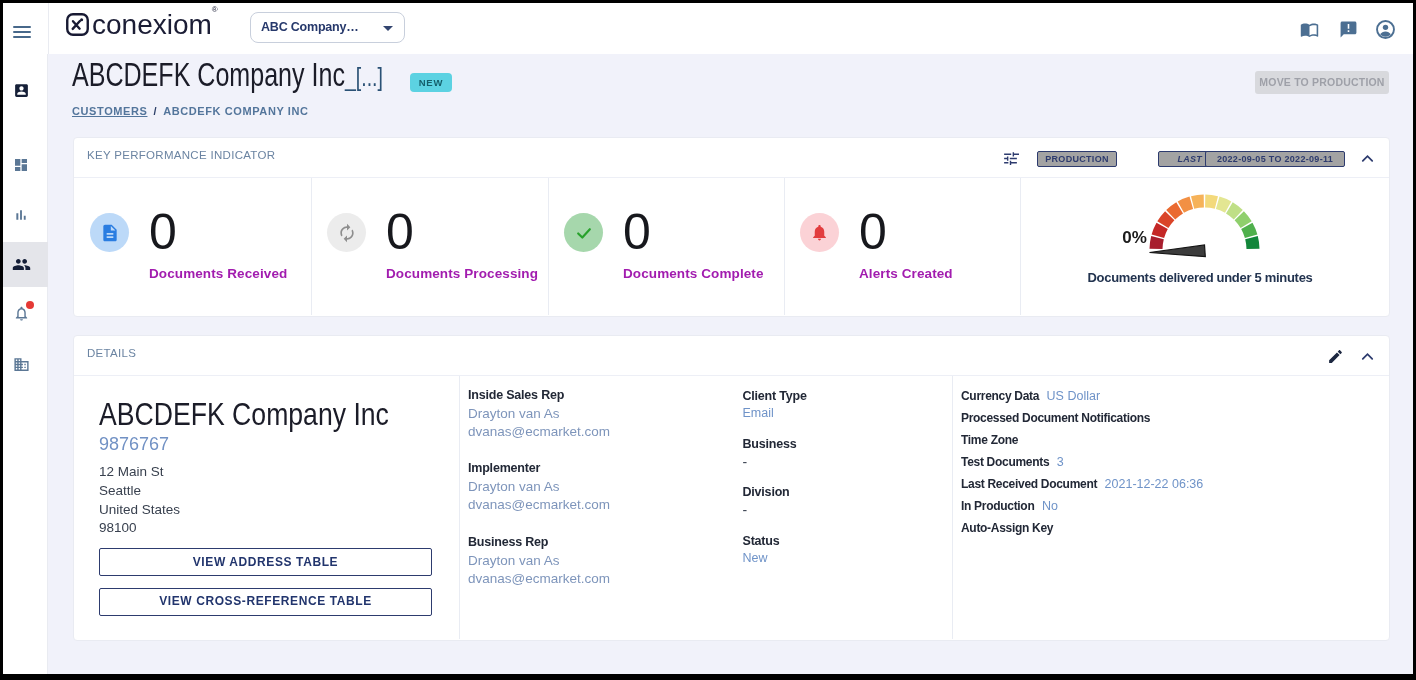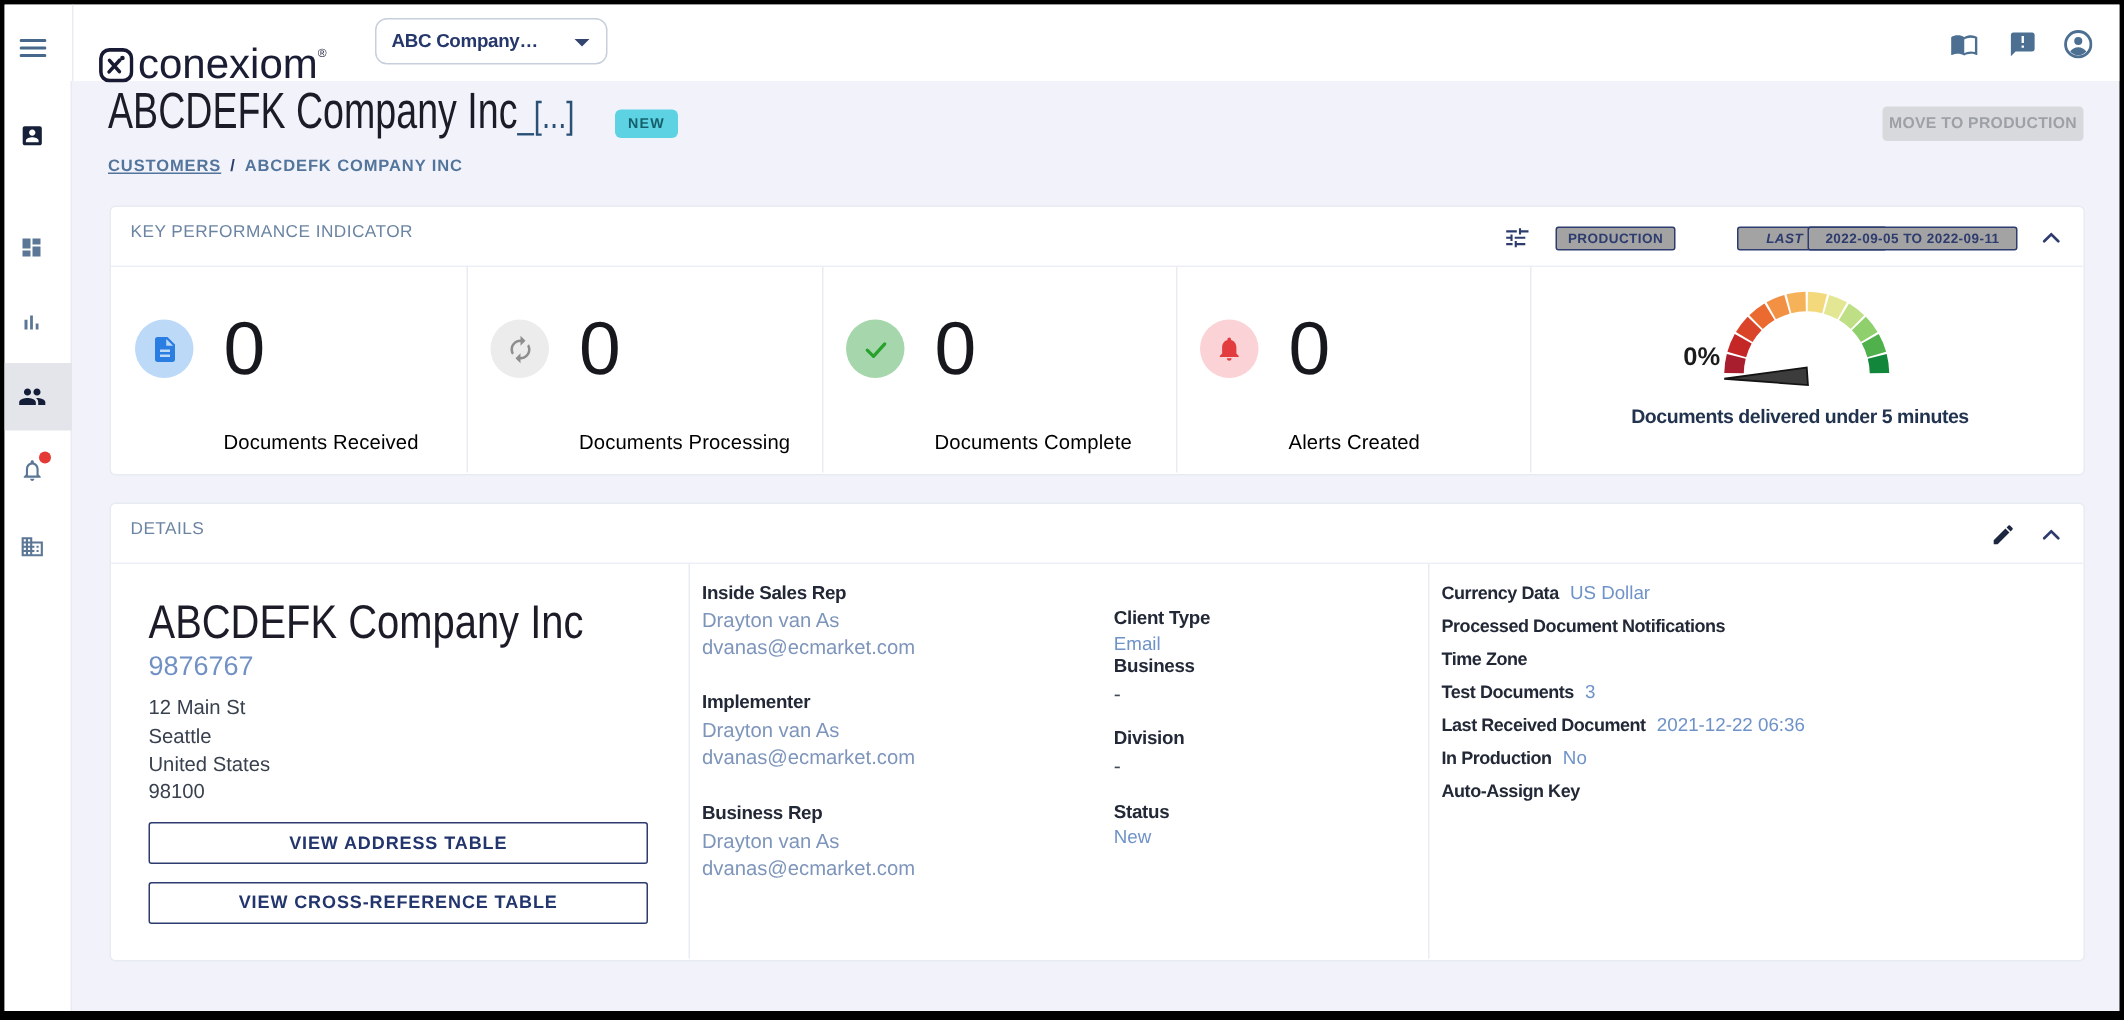--- a/index.html
+++ b/index.html
@@ -5,21 +5,21 @@
 * { margin:0; padding:0; box-sizing:border-box; }
 html,body { width:1416px; height:680px; overflow:hidden; }
 body { background:#000; font-family:"Liberation Sans", sans-serif; position:relative; }
 #app { position:absolute; left:3px; top:3px; width:1410px; height:671px; background:#f1f2fa; overflow:hidden; }
 
 #topbar { position:absolute; left:0; top:0; width:1410px; height:51px; background:#fff; }
 #sidebar { position:absolute; left:0; top:51px; width:45px; height:620px; background:#fff; border-right:1px solid #e9ebf1; }
 #topbar { border-right:0; }
 .sideline { position:absolute; left:45px; top:0; width:1px; height:51px; background:#e9ebf1; }
 #hamb { position:absolute; left:10px; top:22px; }
-#logo { position:absolute; left:63px; top:28px; display:flex; align-items:center; }
+#logo { position:absolute; left:63px; top:10px; display:flex; }
 #logotext { font-size:28px; letter-spacing:0px; color:#1b1d35; font-weight:400; margin-left:3px; line-height:24px;}
 #logoreg { font-size:8px; color:#181a33; vertical-align:top; position:relative; top:-8px; }
 #dropdown { position:absolute; left:247px; top:9px; width:155px; height:31px; border:1px solid #c8cfdc; border-radius:8px; background:#fff; }
 #dropdown .dtext { position:absolute; left:10px; top:6.5px; font-size:12.5px; font-weight:700; color:#26386b; letter-spacing:-0.2px; }
 #dropdown .caret { position:absolute; right:11px; top:13px; width:0; height:0; border-left:5px solid transparent; border-right:5px solid transparent; border-top:5.5px solid #33456f; }
 .tbicon { position:absolute; top:17px; }
 
 .sicon { position:absolute; left:10px; }
 #peoplerow { position:absolute; left:0; top:188px; width:45px; height:45px; background:#e4e5ea; }
 .reddot { position:absolute; left:23px; top:246.5px; width:8px; height:8px; border-radius:50%; background:#e53935; }
@@ -37,21 +37,21 @@
 #kpicard { top:82.5px; height:180px; }
 #detailscard { top:281px; height:305.5px; }
 .cardhead { position:absolute; left:0; top:0; right:0; height:40px; border-bottom:1px solid #edeff6; }
 .cardtitle { position:absolute; left:13px; top:11px; font-size:11.5px; color:#6b84a2; letter-spacing:0.3px; }
 
 .fbtn { position:absolute; top:13px; height:16px; border:1px solid #2d3b6e; border-radius:2px; color:#2d3b6e; font-size:9px; font-weight:700; letter-spacing:0.3px; text-align:center; line-height:14px; background:#a3a3a3; }
 
 .kdiv { position:absolute; top:40px; bottom:1px; width:1px; background:#e9ecf3; }
 .statcircle { position:absolute; width:39px; height:39px; border-radius:50%; top:75.5px; display:flex; align-items:center; justify-content:center; }
 .statnum { position:absolute; top:69px; font-size:50px; font-weight:300; color:#17181d; line-height:50px; }
-.statlabel { position:absolute; top:149px; font-size:13.5px; font-weight:400; color:#000000; letter-spacing:0.1px; }
+.statlabel { position:absolute; top:128px; font-size:13.5px; font-weight:700; color:#a21caf; letter-spacing:0.1px; }
 #gaugecap { position:absolute; left:935px; top:132px; width:382px; text-align:center; font-size:13px; font-weight:700; color:#22334f; letter-spacing:-0.3px; }
 
 .ddiv { position:absolute; top:39.5px; bottom:1px; width:1px; background:#e9ecf3; }
 #dtitle { position:absolute; left:25px; top:59.7px; font-size:31.5px; color:#1b1c28; line-height:36px; transform:scaleX(0.845); transform-origin:0 0; white-space:nowrap; }
 #dnum { position:absolute; left:25px; top:98.4px; font-size:18px; color:#7191c4; }
 #daddr { position:absolute; left:25px; top:127px; font-size:13.5px; color:#39414f; line-height:18.8px; }
 .vbtn { position:absolute; left:25px; width:333px; border:1px solid #2d3b6e; border-radius:2px; background:#fff; color:#22356d; font-size:12px; font-weight:700; letter-spacing:0.6px; text-align:center; }
 #vbtn1 { top:212px; height:28px; line-height:26px; }
 #vbtn2 { top:252px; height:27.5px; line-height:25.5px; }
 .dgroup { position:absolute; }
@@ -219,21 +219,21 @@
       <div class="dgroup" style="left:394px;top:124.5px;">
           <div class="dlabel">Implementer</div>
           <div class="dval" style="margin-top:3.2px;">Drayton van As</div>
           <div class="dval" style="margin-top:2.2px;">dvanas@ecmarket.com</div>
         </div>
       <div class="dgroup" style="left:394px;top:198.5px;">
           <div class="dlabel">Business Rep</div>
           <div class="dval" style="margin-top:3.2px;">Drayton van As</div>
           <div class="dval" style="margin-top:2.2px;">dvanas@ecmarket.com</div>
         </div>
-      <div class="dgroup" style="left:668.5px;top:53px;margin-top:16px;">
+      <div class="dgroup" style="left:668.5px;top:53px;">
           <div class="dlabel">Client Type</div>
           <div class="dvblue" style="margin-top:2.3px;font-size:12.5px;">Email</div>
         </div>
       <div class="dgroup" style="left:668.5px;top:100.5px;">
           <div class="dlabel">Business</div>
           <div class="dvdash" style="margin-top:2.3px;">-</div>
         </div>
       <div class="dgroup" style="left:668.5px;top:148.5px;">
           <div class="dlabel">Division</div>
           <div class="dvdash" style="margin-top:2.3px;">-</div>

